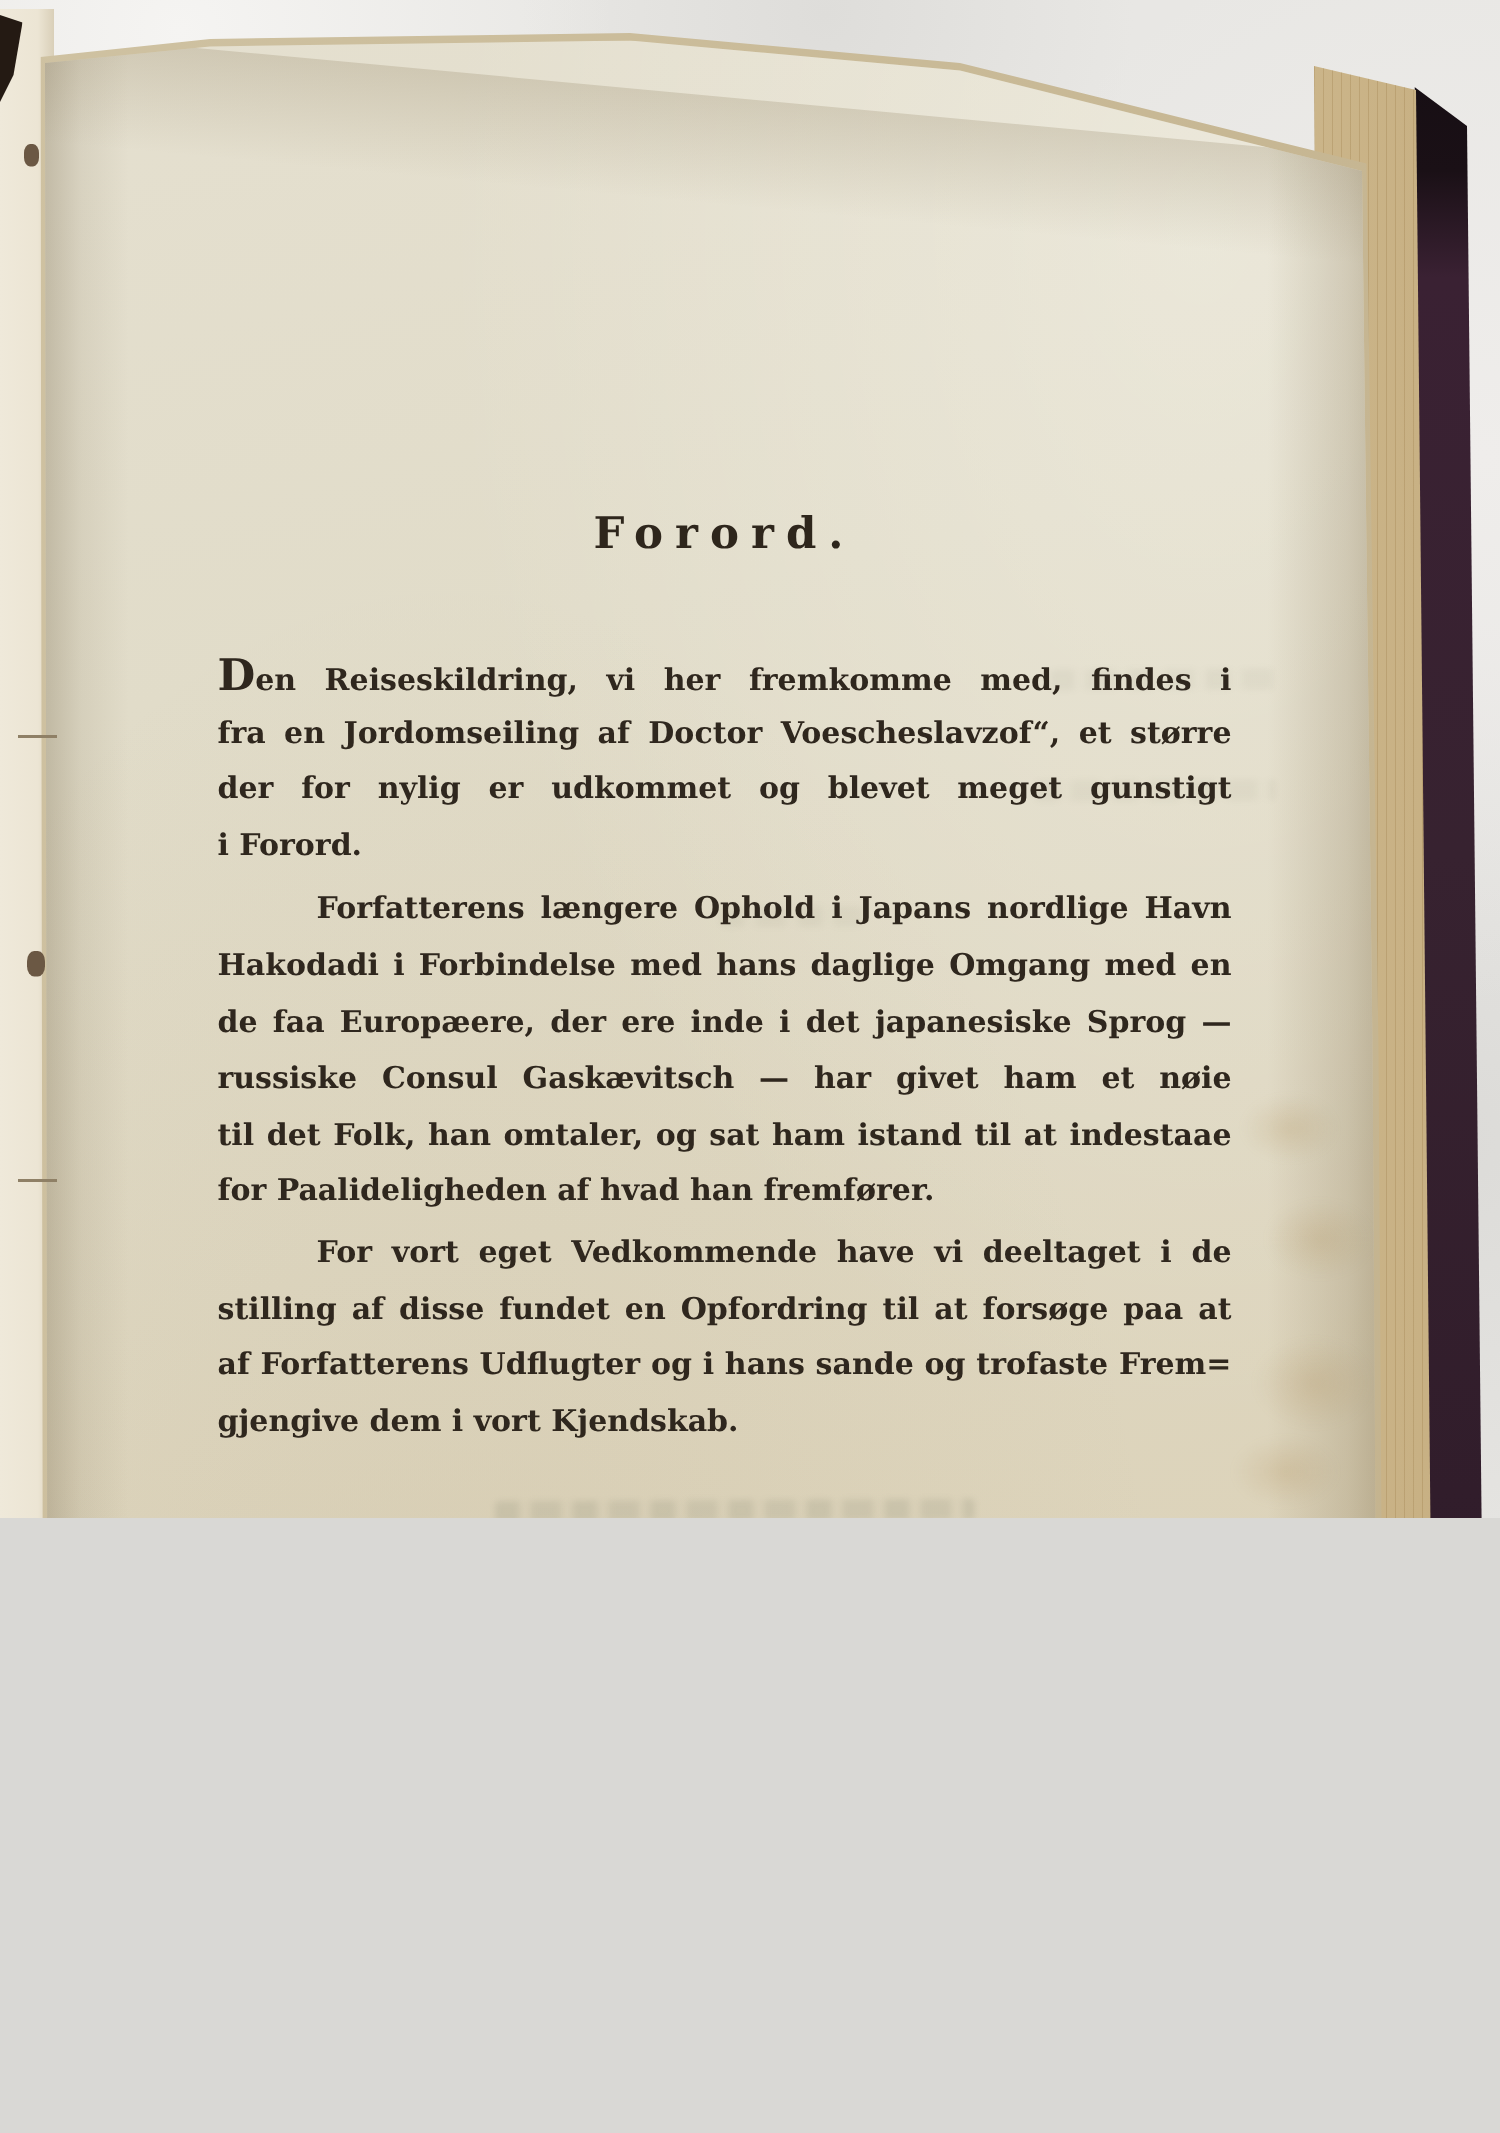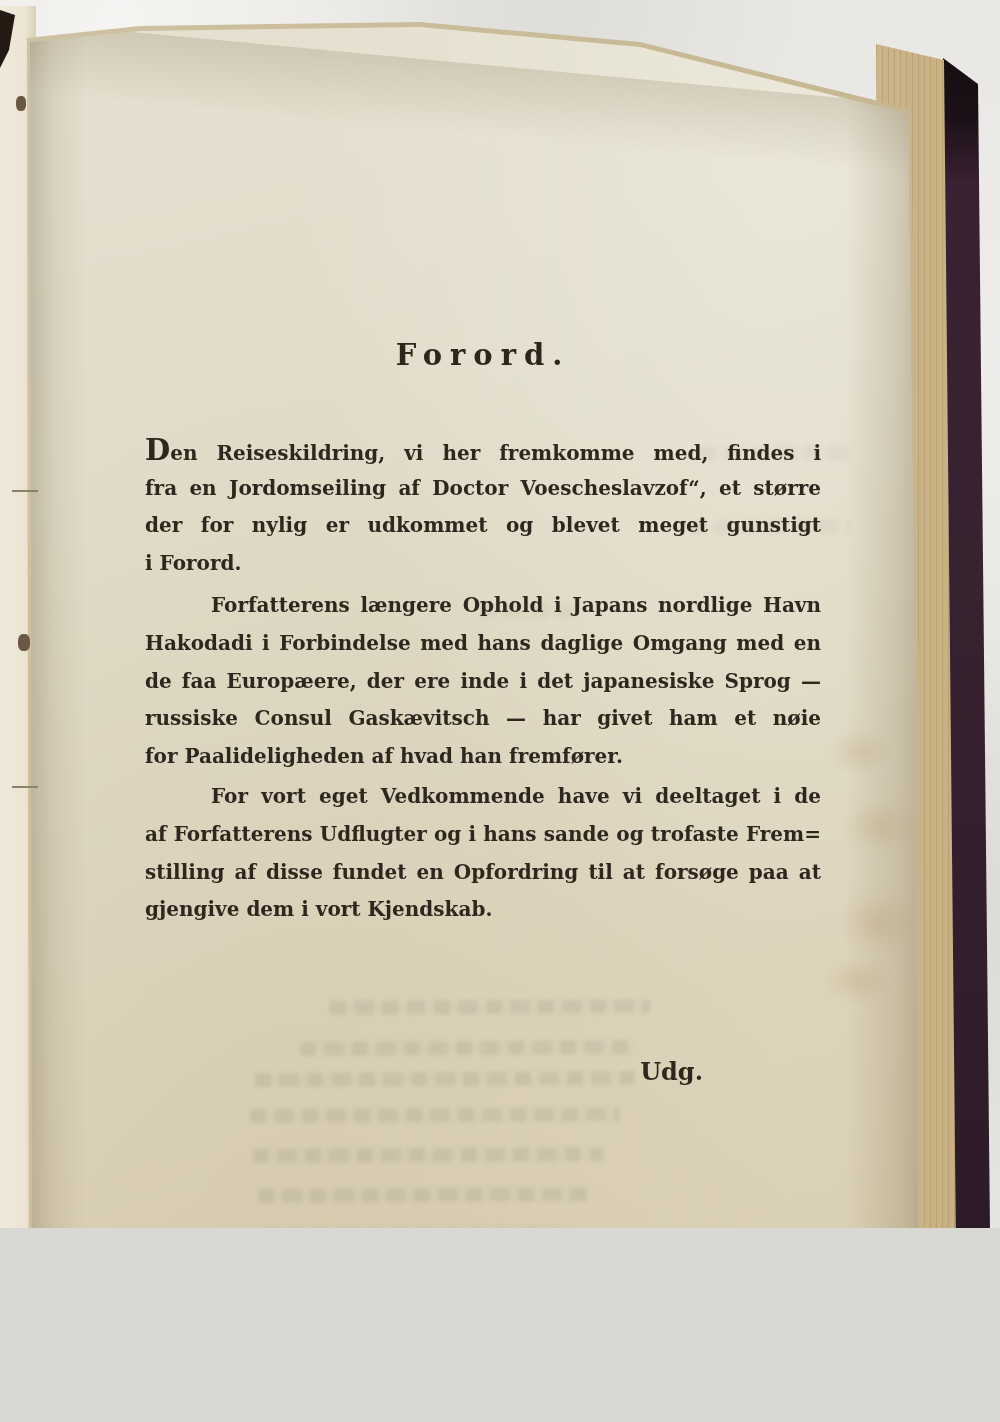--- a/index.html
+++ b/index.html
@@ -1,17 +1,17 @@
 <!DOCTYPE html>
 <html><head>
 <meta charset="utf-8">
 <style>
   html,body{margin:0;padding:0;background:#d9d8d5;}
   .scene{
-    position:relative;width:1000px;height:1228px;overflow:hidden;
+    position:relative;width:1000px;height:1012px;overflow:hidden;
     background:
       radial-gradient(circle at 12% 2%, #f5f4f2 0%, rgba(245,244,242,0) 22%),
       radial-gradient(circle at 55% 1%, #deddda 0%, rgba(222,221,218,0) 18%),
       radial-gradient(circle at 99% 30%, #efedeb 0%, rgba(239,237,235,0) 30%),
       radial-gradient(circle at 97% 75%, #dcdbd8 0%, rgba(220,219,216,0) 28%),
       radial-gradient(circle at 40% 99%, #f0efed 0%, rgba(240,239,237,0) 25%),
       #e8e7e4;
     font-family:"DejaVu Serif", serif;
   }
   
@@ -137,26 +137,27 @@
         <div class="line initial">Den Reiseskildring, vi her fremkomme med, findes i „Skitser</div>
         <div class="line">fra en Jordomseiling af Doctor Voescheslavzof“, et større Værk,</div>
         <div class="line">der for nylig er udkommet og blevet meget gunstigt modtaget</div>
         <div class="line plast">i Forord.</div>
       </div>
       <div class="para para2">
         <div class="line indent">Forfatterens længere Ophold i Japans nordlige Havn</div>
         <div class="line">Hakodadi i Forbindelse med hans daglige Omgang med en af</div>
         <div class="line">de faa Europæere, der ere inde i det japanesiske Sprog — den</div>
         <div class="line">russiske Consul Gaskævitsch — har givet ham et nøie Kjendskab</div>
+        <div class="line">til det Folk, han omtaler, og sat ham istand til at indestaae</div>
         <div class="line plast">for Paalideligheden af hvad han fremfører.</div>
       </div>
       <div class="para para3">
         <div class="line indent">For vort eget Vedkommende have vi deeltaget i de fleste</div>
+        <div class="line">stilling af disse fundet en Opfordring til at forsøge paa at</div>
         <div class="line">af Forfatterens Udflugter og i hans sande og trofaste Frem=</div>
-        <div class="line">stilling af disse fundet en Opfordring til at forsøge paa at</div>
         <div class="line plast">gjengive dem i vort Kjendskab.</div>
       </div>
     </div>
 
     <div class="signature">Udg.</div>
   </div>
 
   <div class="stitch" style="left:12px;top:490px;width:26px;height:2px;"></div>
   <div class="stitch" style="left:12px;top:786px;width:26px;height:2px;"></div>
   <div class="stitch" style="left:14px;top:1396px;width:22px;height:2px;"></div>

